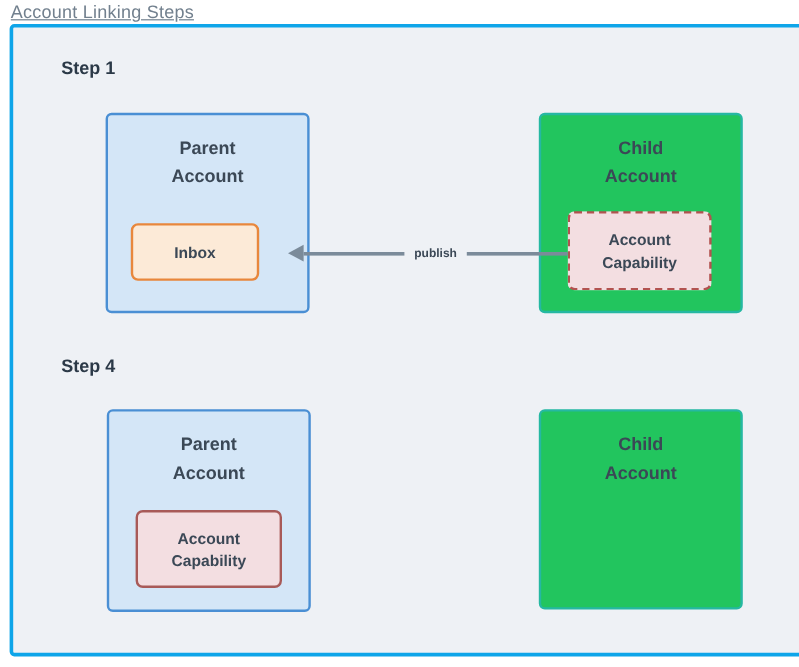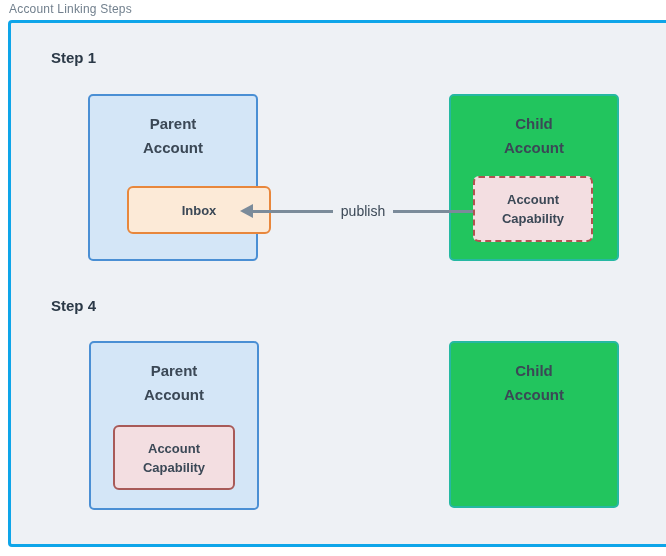--- a/index.html
+++ b/index.html
@@ -4,21 +4,21 @@
 <style>
   html, body { margin:0; padding:0; }
   body {
     width:666px; height:556px; position:relative;
     background:#ffffff;
     font-family:"Liberation Sans", sans-serif;
     overflow:hidden;
   }
   .diagram-title {
     position:absolute; left:9px; top:2px;
-    font-size:12px; color:#72808e; letter-spacing:.2px;
+    font-size:15px; color:#72808e; letter-spacing:.2px;text-decoration:underline;
   }
   .canvas {
     position:absolute; left:8px; top:20px;
     width:647px; height:521px;
     background:#eef1f5;
     border:3px solid #0ea5e9;
     border-radius:4px;
     padding-left:48px;
   }
   .step-label {
@@ -47,31 +47,31 @@
 
   .inner-box {
     position:absolute; box-sizing:border-box;
     border-radius:6px; border:2px solid;
     display:flex; align-items:center; justify-content:center;
   }
   .inner-label {
     max-width:96px; text-align:center;
     font-size:13px; line-height:19px; color:#3b4856;
   }
-  .inbox      { left:37px; top:90px; width:144px; height:48px; background:#fcead7; border-color:#e8873c; }
+  .inbox      { left:19px; top:90px; width:107px; height:48px; background:#fcead7; border-color:#e8873c; }
   .cap-dashed { left:22px; top:80px; width:120px; height:66px; background:#f3dee1; border-style:dashed; border-color:#b25350; }
   .cap-solid  { left:22px; top:82px; width:122px; height:65px; background:#f3dee1; border-color:#a85a58; }
   .acct-inner { left:21px; top:90px; width:124px; height:46px; background:#f3dee1; border-color:#a85a58; }
 
   .arrow {
     position:absolute; display:flex; align-items:center; height:16px;
   }
   .arrow .line { flex:1; height:3px; background:#7b8b9a; }
   .arrow .arrow-label {
-    margin:0 8px; font-size:14px; color:#3b4856; white-space:nowrap;
+    margin:0 8px; font-size:10px; color:#3b4856; white-space:nowrap;font-weight:bold;
   }
   .head {
     width:0; height:0; flex:0 0 auto;
     border-top:7px solid transparent;
     border-bottom:7px solid transparent;
   }
   .head-left  { border-right:13px solid #7b8b9a; }
   .head-right { border-left:13px solid #7b8b9a; }
   .arrow1 { left:229px; top:180px; width:233px; }
   .arrow2 { left:227px; top:426px; width:231px; }

